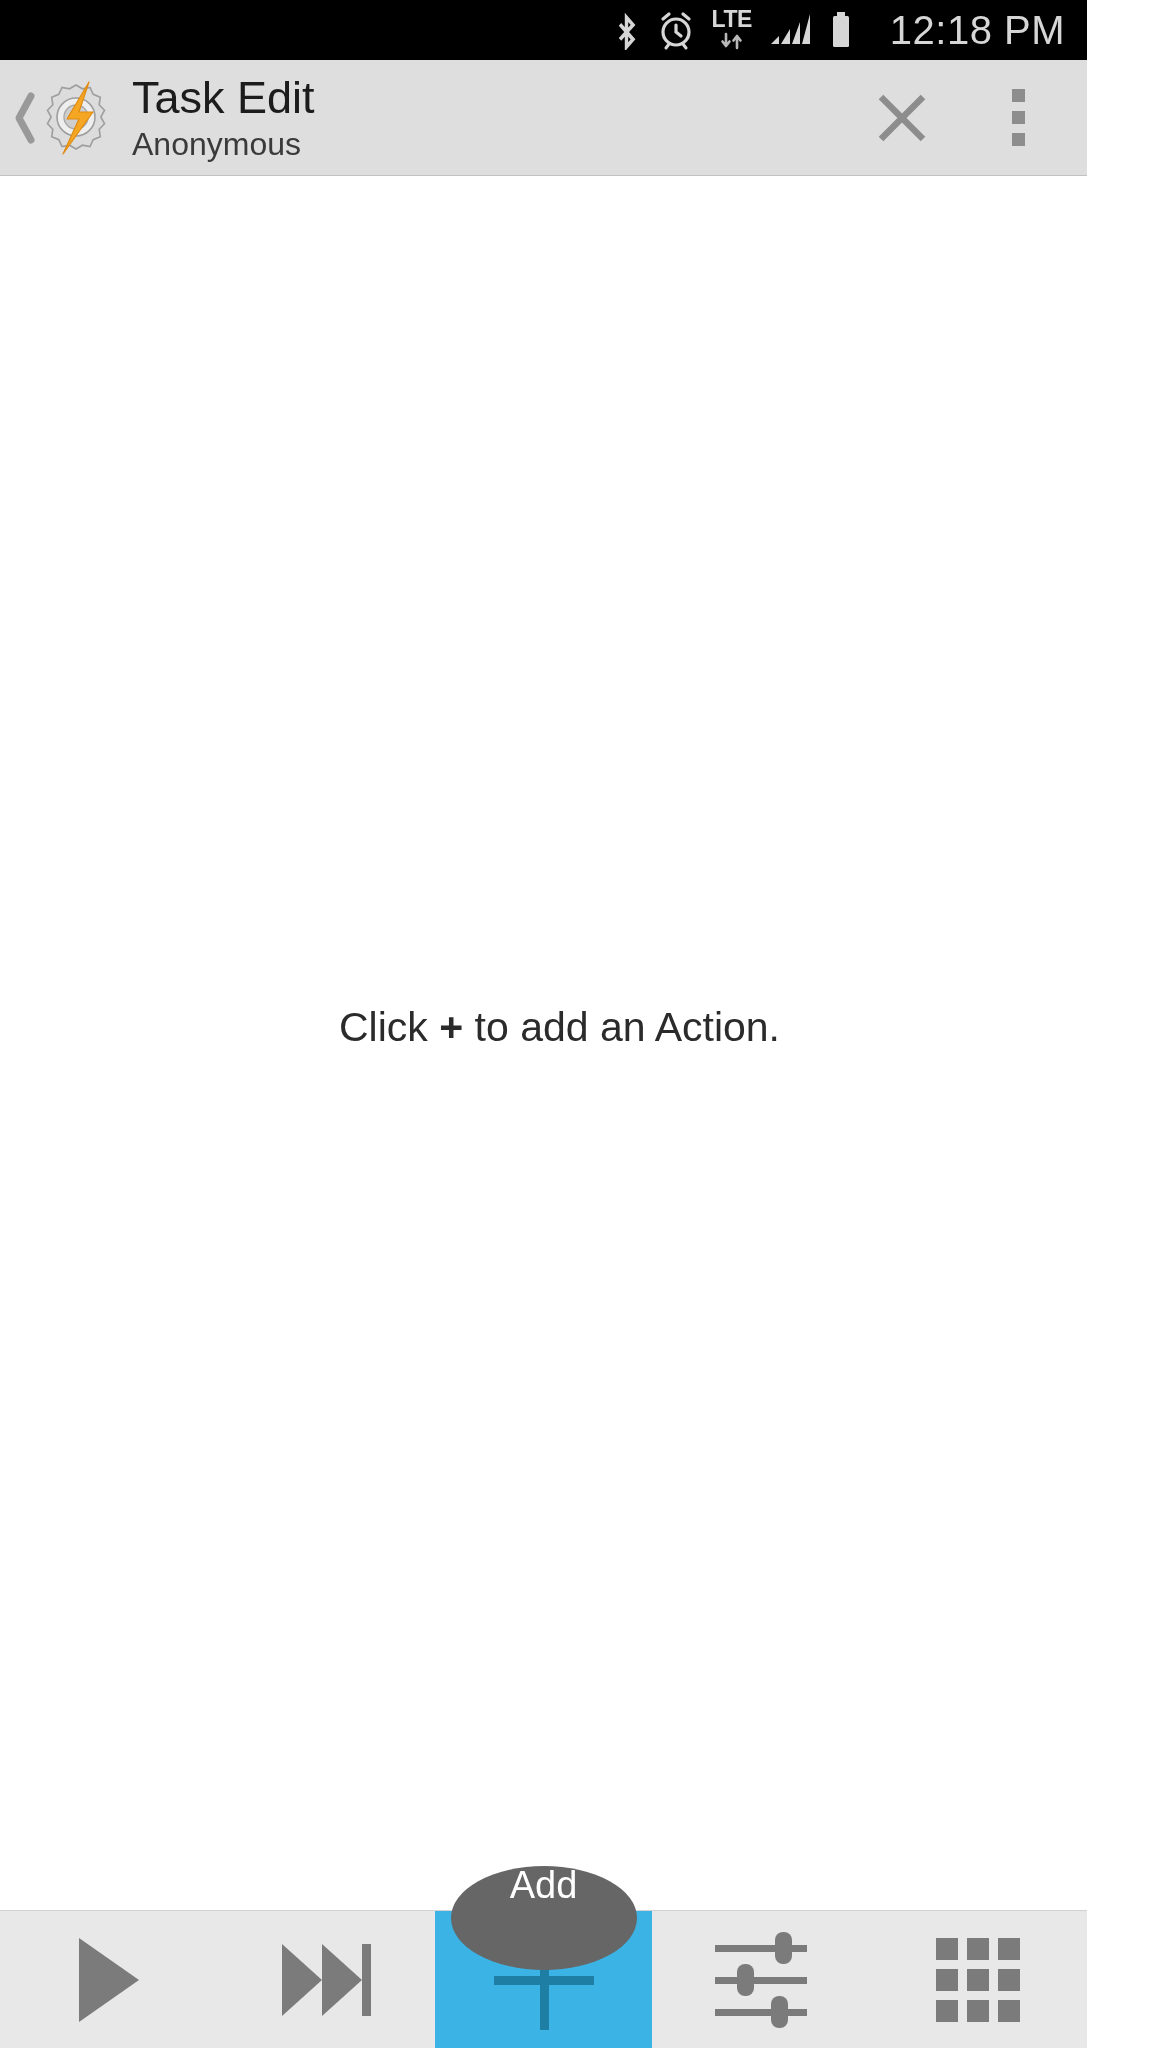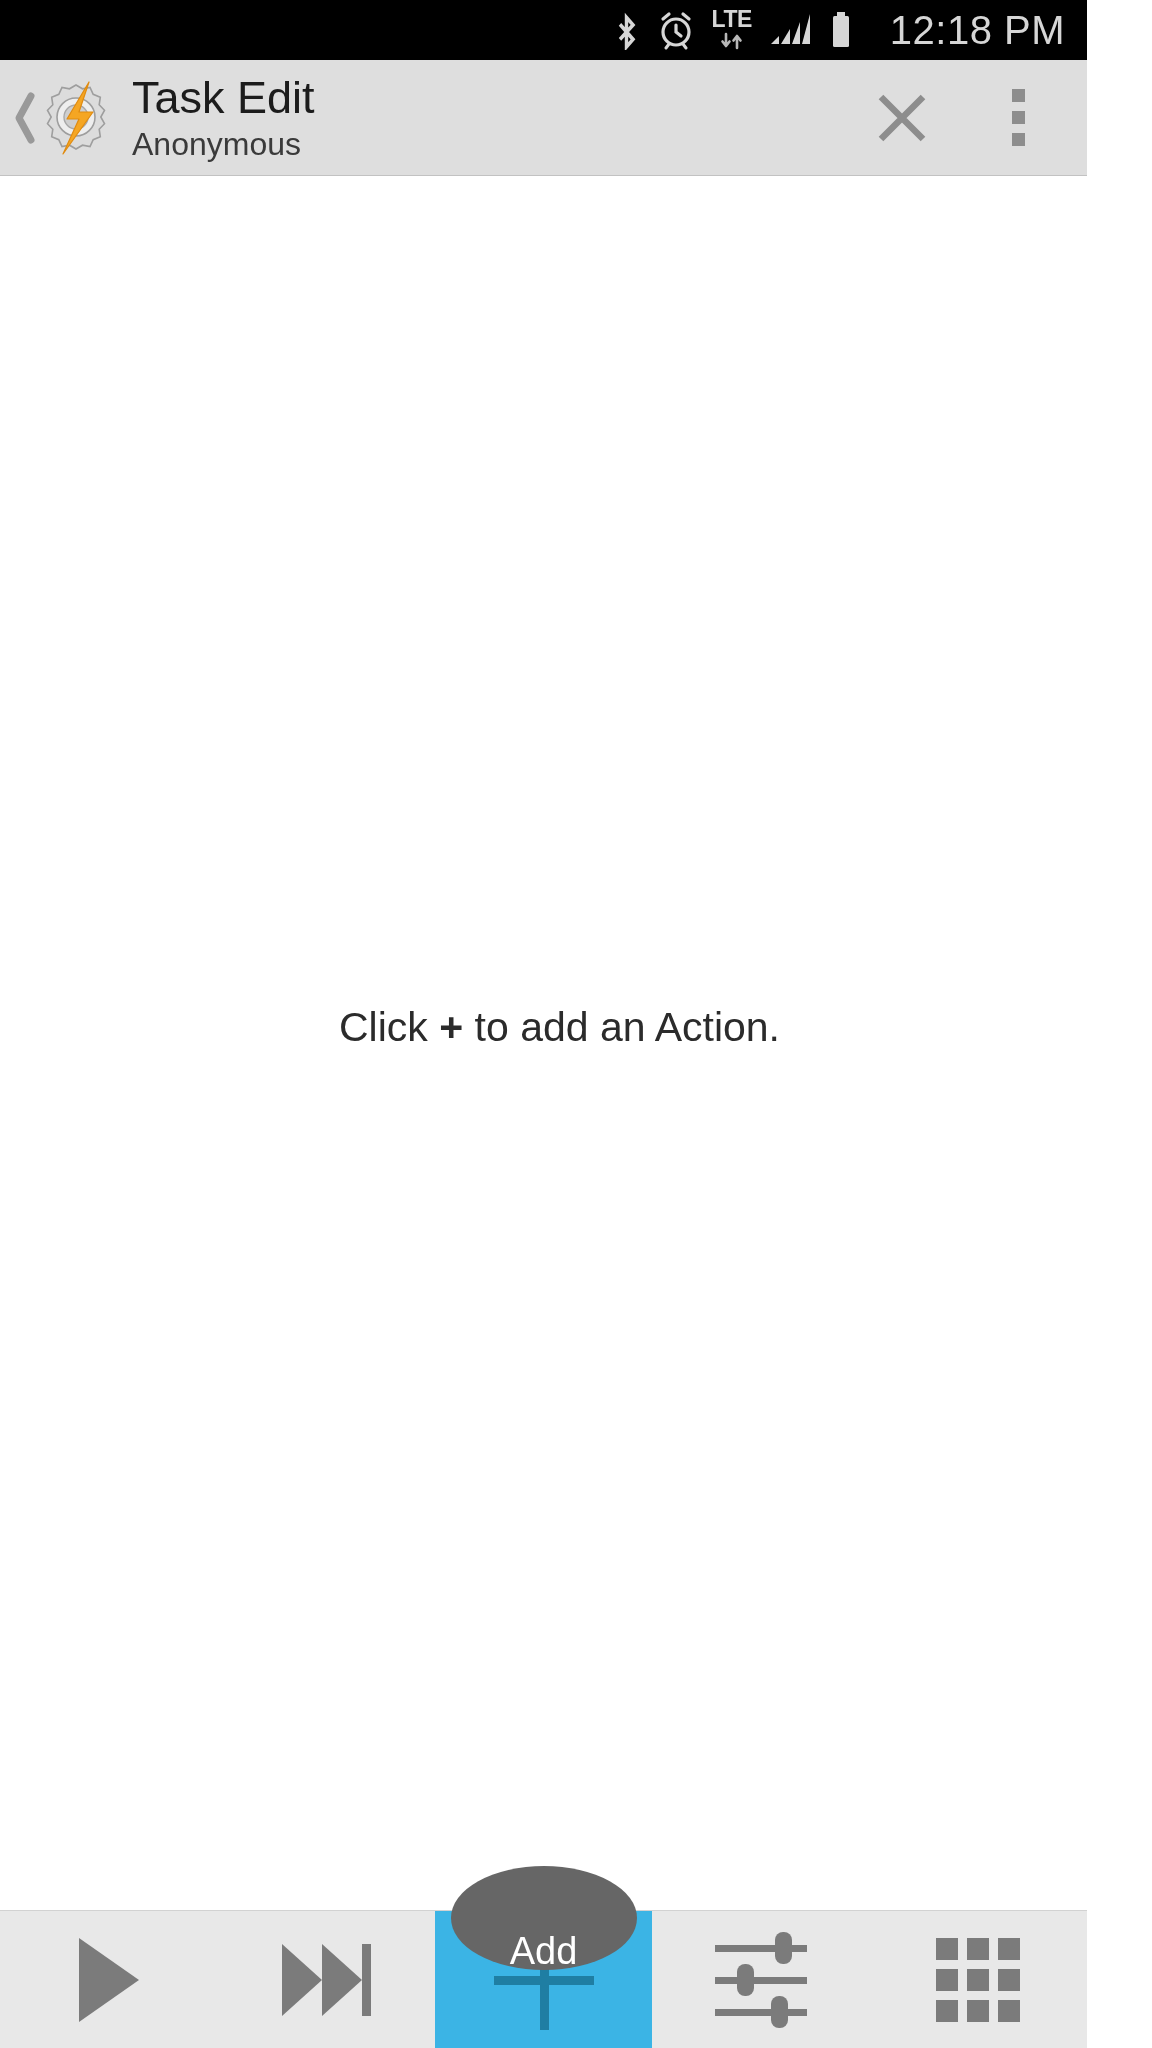--- a/index.html
+++ b/index.html
@@ -115,21 +115,21 @@
 
   
   .tooltip {
     position:absolute;
     left:50%;
     transform:translateX(-50%);
     bottom:-60px;
     width:186px; height:104px;
     background:#666666;
     border-radius:93px/52px;
-    display:flex; align-items:flex-end; justify-content:center;
+    display:flex; align-items:flex-start; justify-content:center;
     z-index:5;
   }
   .tooltip-label {
     color:#ffffff;
     font-size:38px;
     line-height:1;
   }
 
   
   .toolbar {

